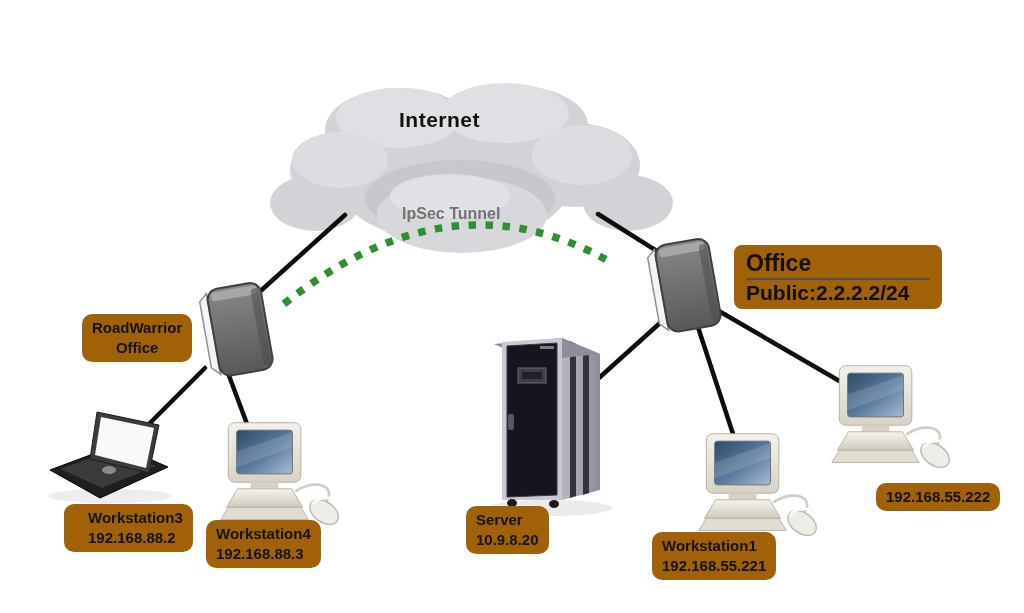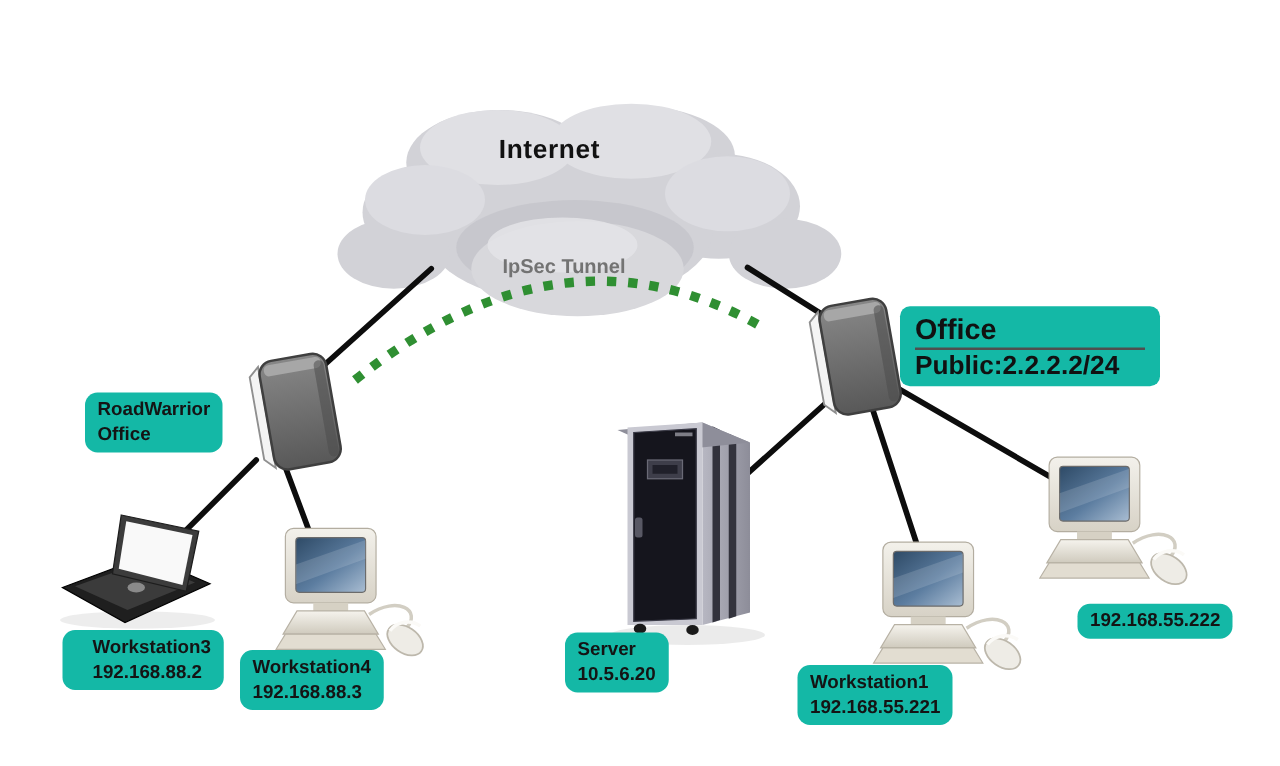--- a/index.html
+++ b/index.html
@@ -5,26 +5,27 @@
   html,body{margin:0;padding:0;background:#ffffff;}
   .canvas{
     position:relative;width:1024px;height:613px;background:#ffffff;overflow:hidden;
     font-family:Liberation Sans, sans-serif;
   }
   svg.diagram{position:absolute;left:0;top:0;}
   .floating-label{position:absolute;font-weight:bold;color:#111;white-space:nowrap;}
   .internet-label{left:399px;top:108px;font-size:21px;letter-spacing:.5px;}
   .tunnel-label{left:402px;top:205px;font-size:16px;color:#737373;}
   .tag{
-    position:absolute;background:#14b8a6;border-radius:10px;
+    position:absolute;background:#a16207;border-radius:10px;
     padding:4px 10px;font-size:15px;line-height:20px;font-weight:bold;color:#141414;
     white-space:nowrap;
+    margin-left:14px;
   }
   .tag .tag-line{white-space:nowrap;}
-  .tag-roadwarrior{left:68px;top:314px;}
+  .tag-roadwarrior{left:68px;top:314px;text-align:center;}
   .tag-ws3{left:50px;top:504px;padding-left:24px;}
   .tag-ws4{left:192px;top:520px;}
   .tag-server{left:452px;top:506px;}
   .tag-ws1{left:638px;top:532px;}
   .tag-ws2{left:862px;top:483px;}
   .tag-office{left:720px;top:245px;width:184px;padding:5px 12px 7px;border-radius:8px;}
   .office-title{font-size:23px;line-height:26px;font-weight:bold;color:#111;}
   .office-divider{height:2px;background:#4f4f4f;margin:2px 0 3px;}
   .office-subnet{font-size:21px;line-height:19px;font-weight:bold;color:#111;}
 </style>
@@ -159,21 +160,21 @@
     <div class="tag-line">192.168.88.2</div>
   </div>
 
   <div class="tag tag-ws4">
     <div class="tag-line">Workstation4</div>
     <div class="tag-line">192.168.88.3</div>
   </div>
 
   <div class="tag tag-server">
     <div class="tag-line">Server</div>
-    <div class="tag-line">10.5.6.20</div>
+    <div class="tag-line">10.9.8.20</div>
   </div>
 
   <div class="tag tag-ws1">
     <div class="tag-line">Workstation1</div>
     <div class="tag-line">192.168.55.221</div>
   </div>
 
   <div class="tag tag-ws2">
     <div class="tag-line">192.168.55.222</div>
   </div>

